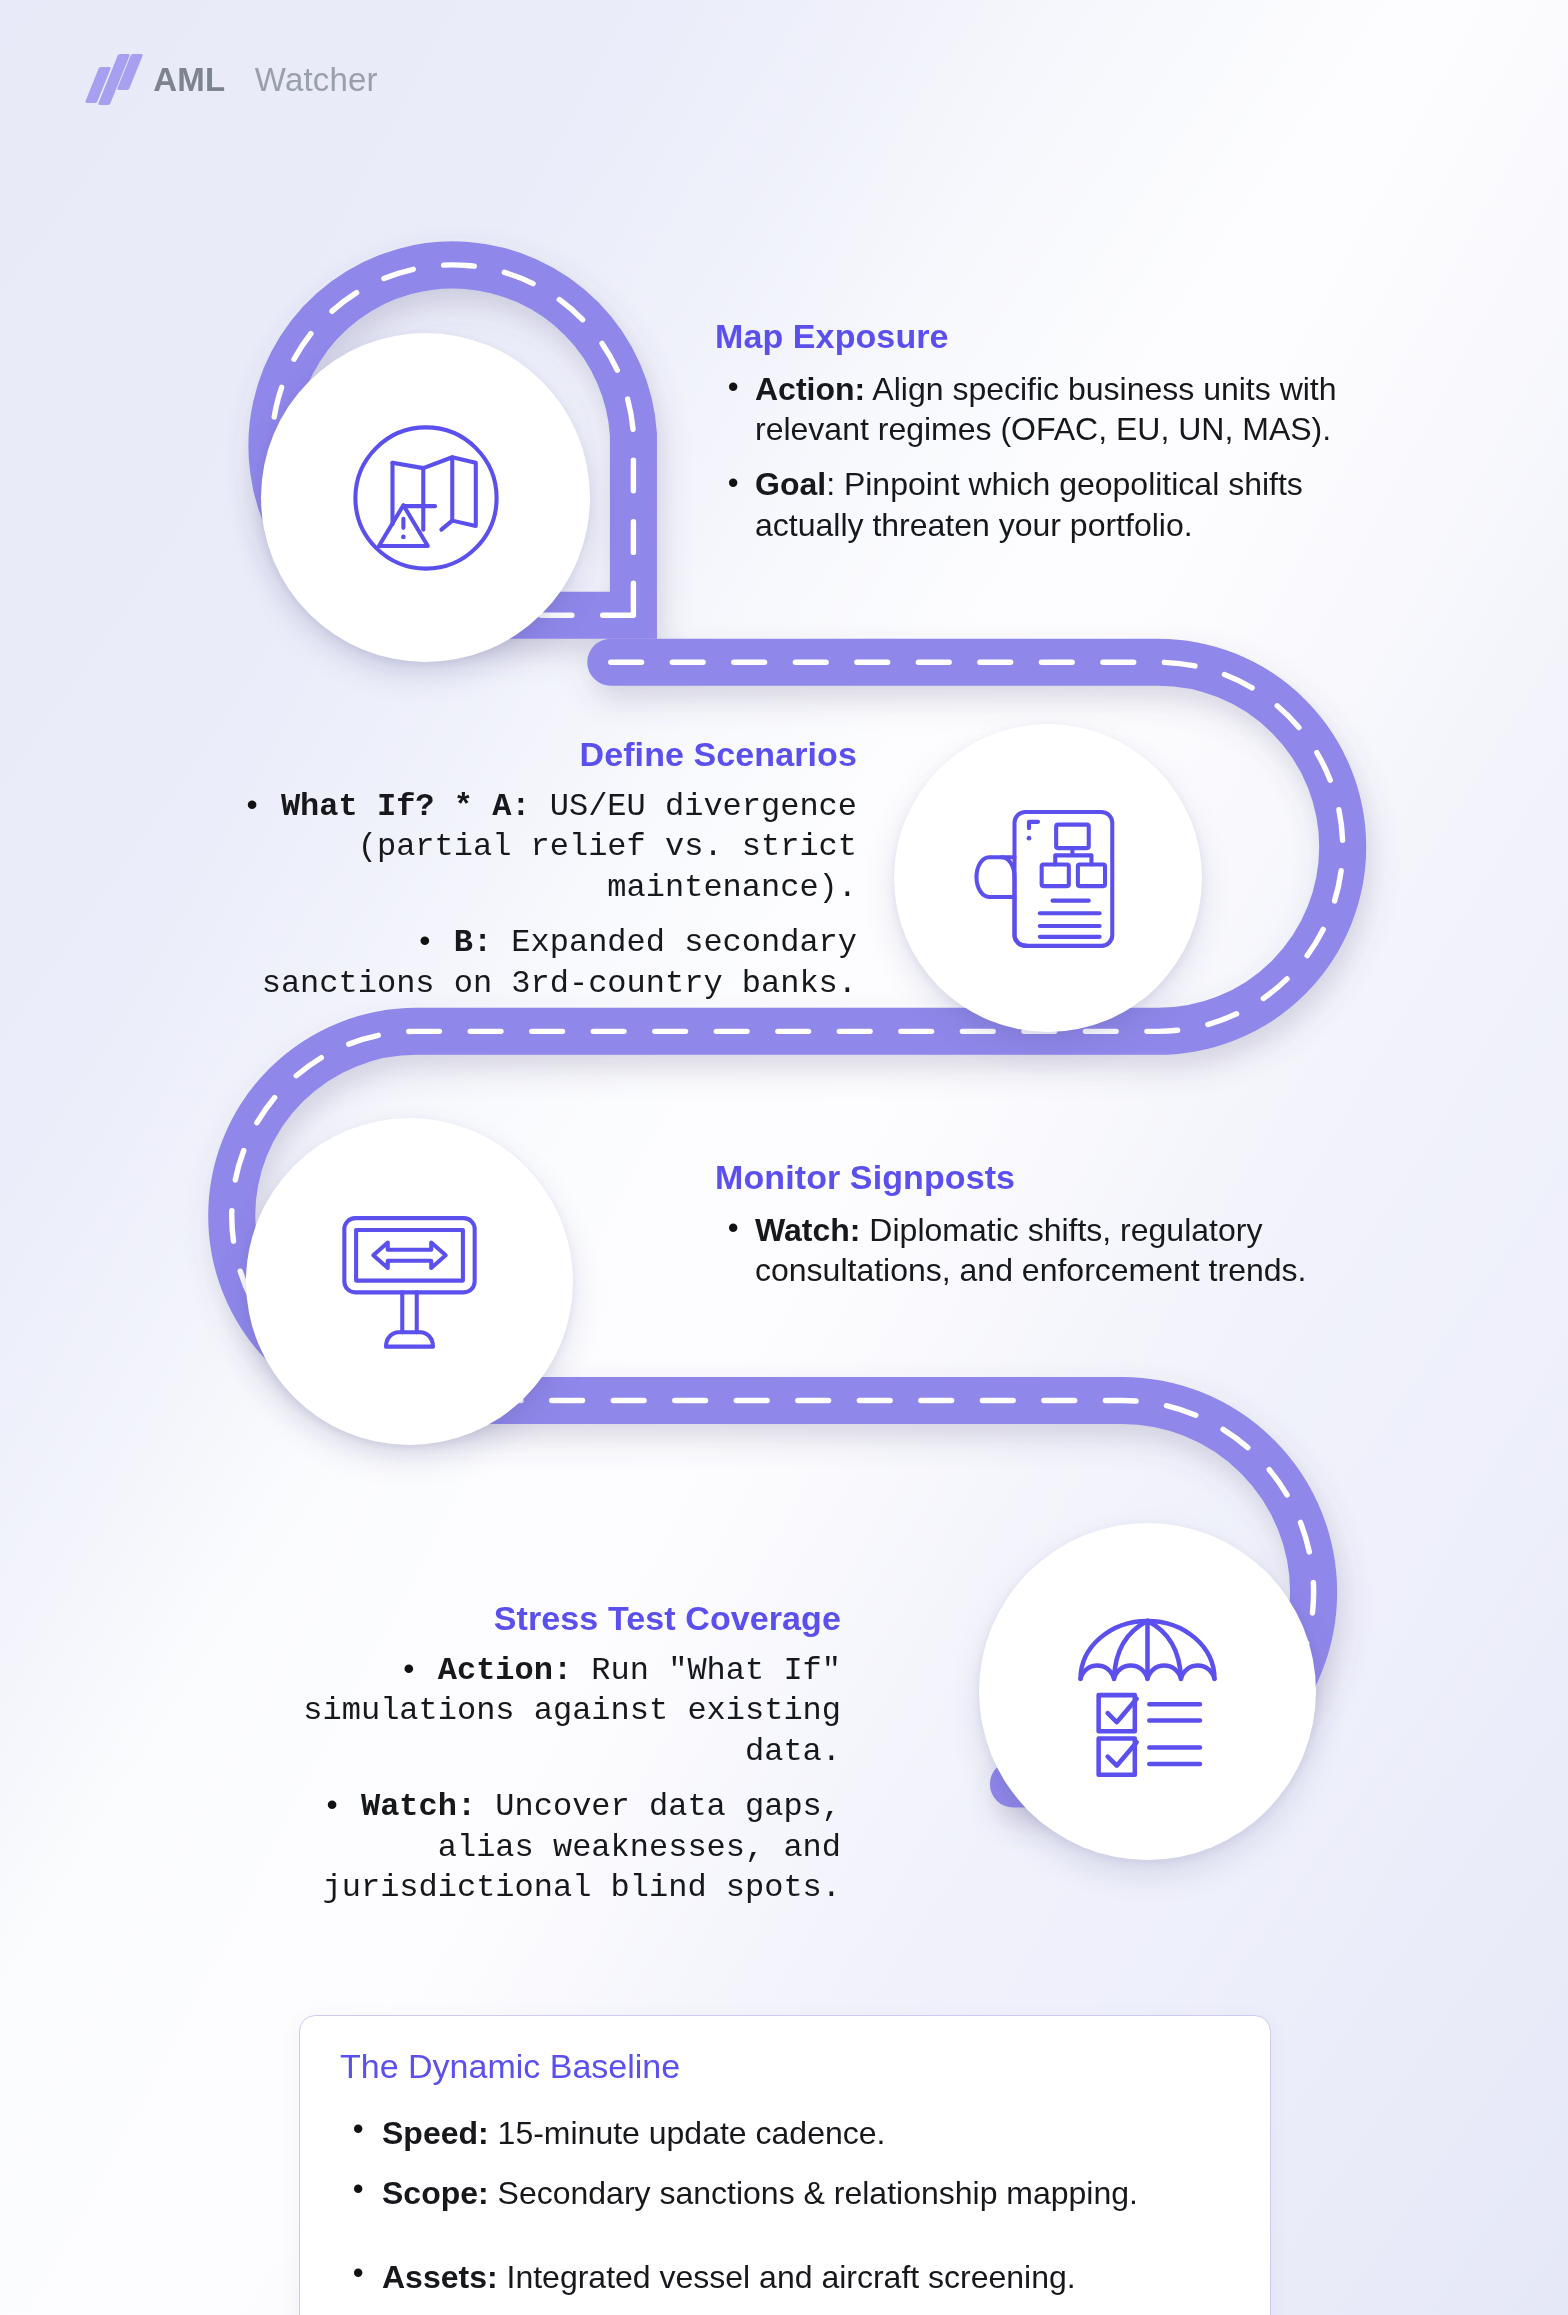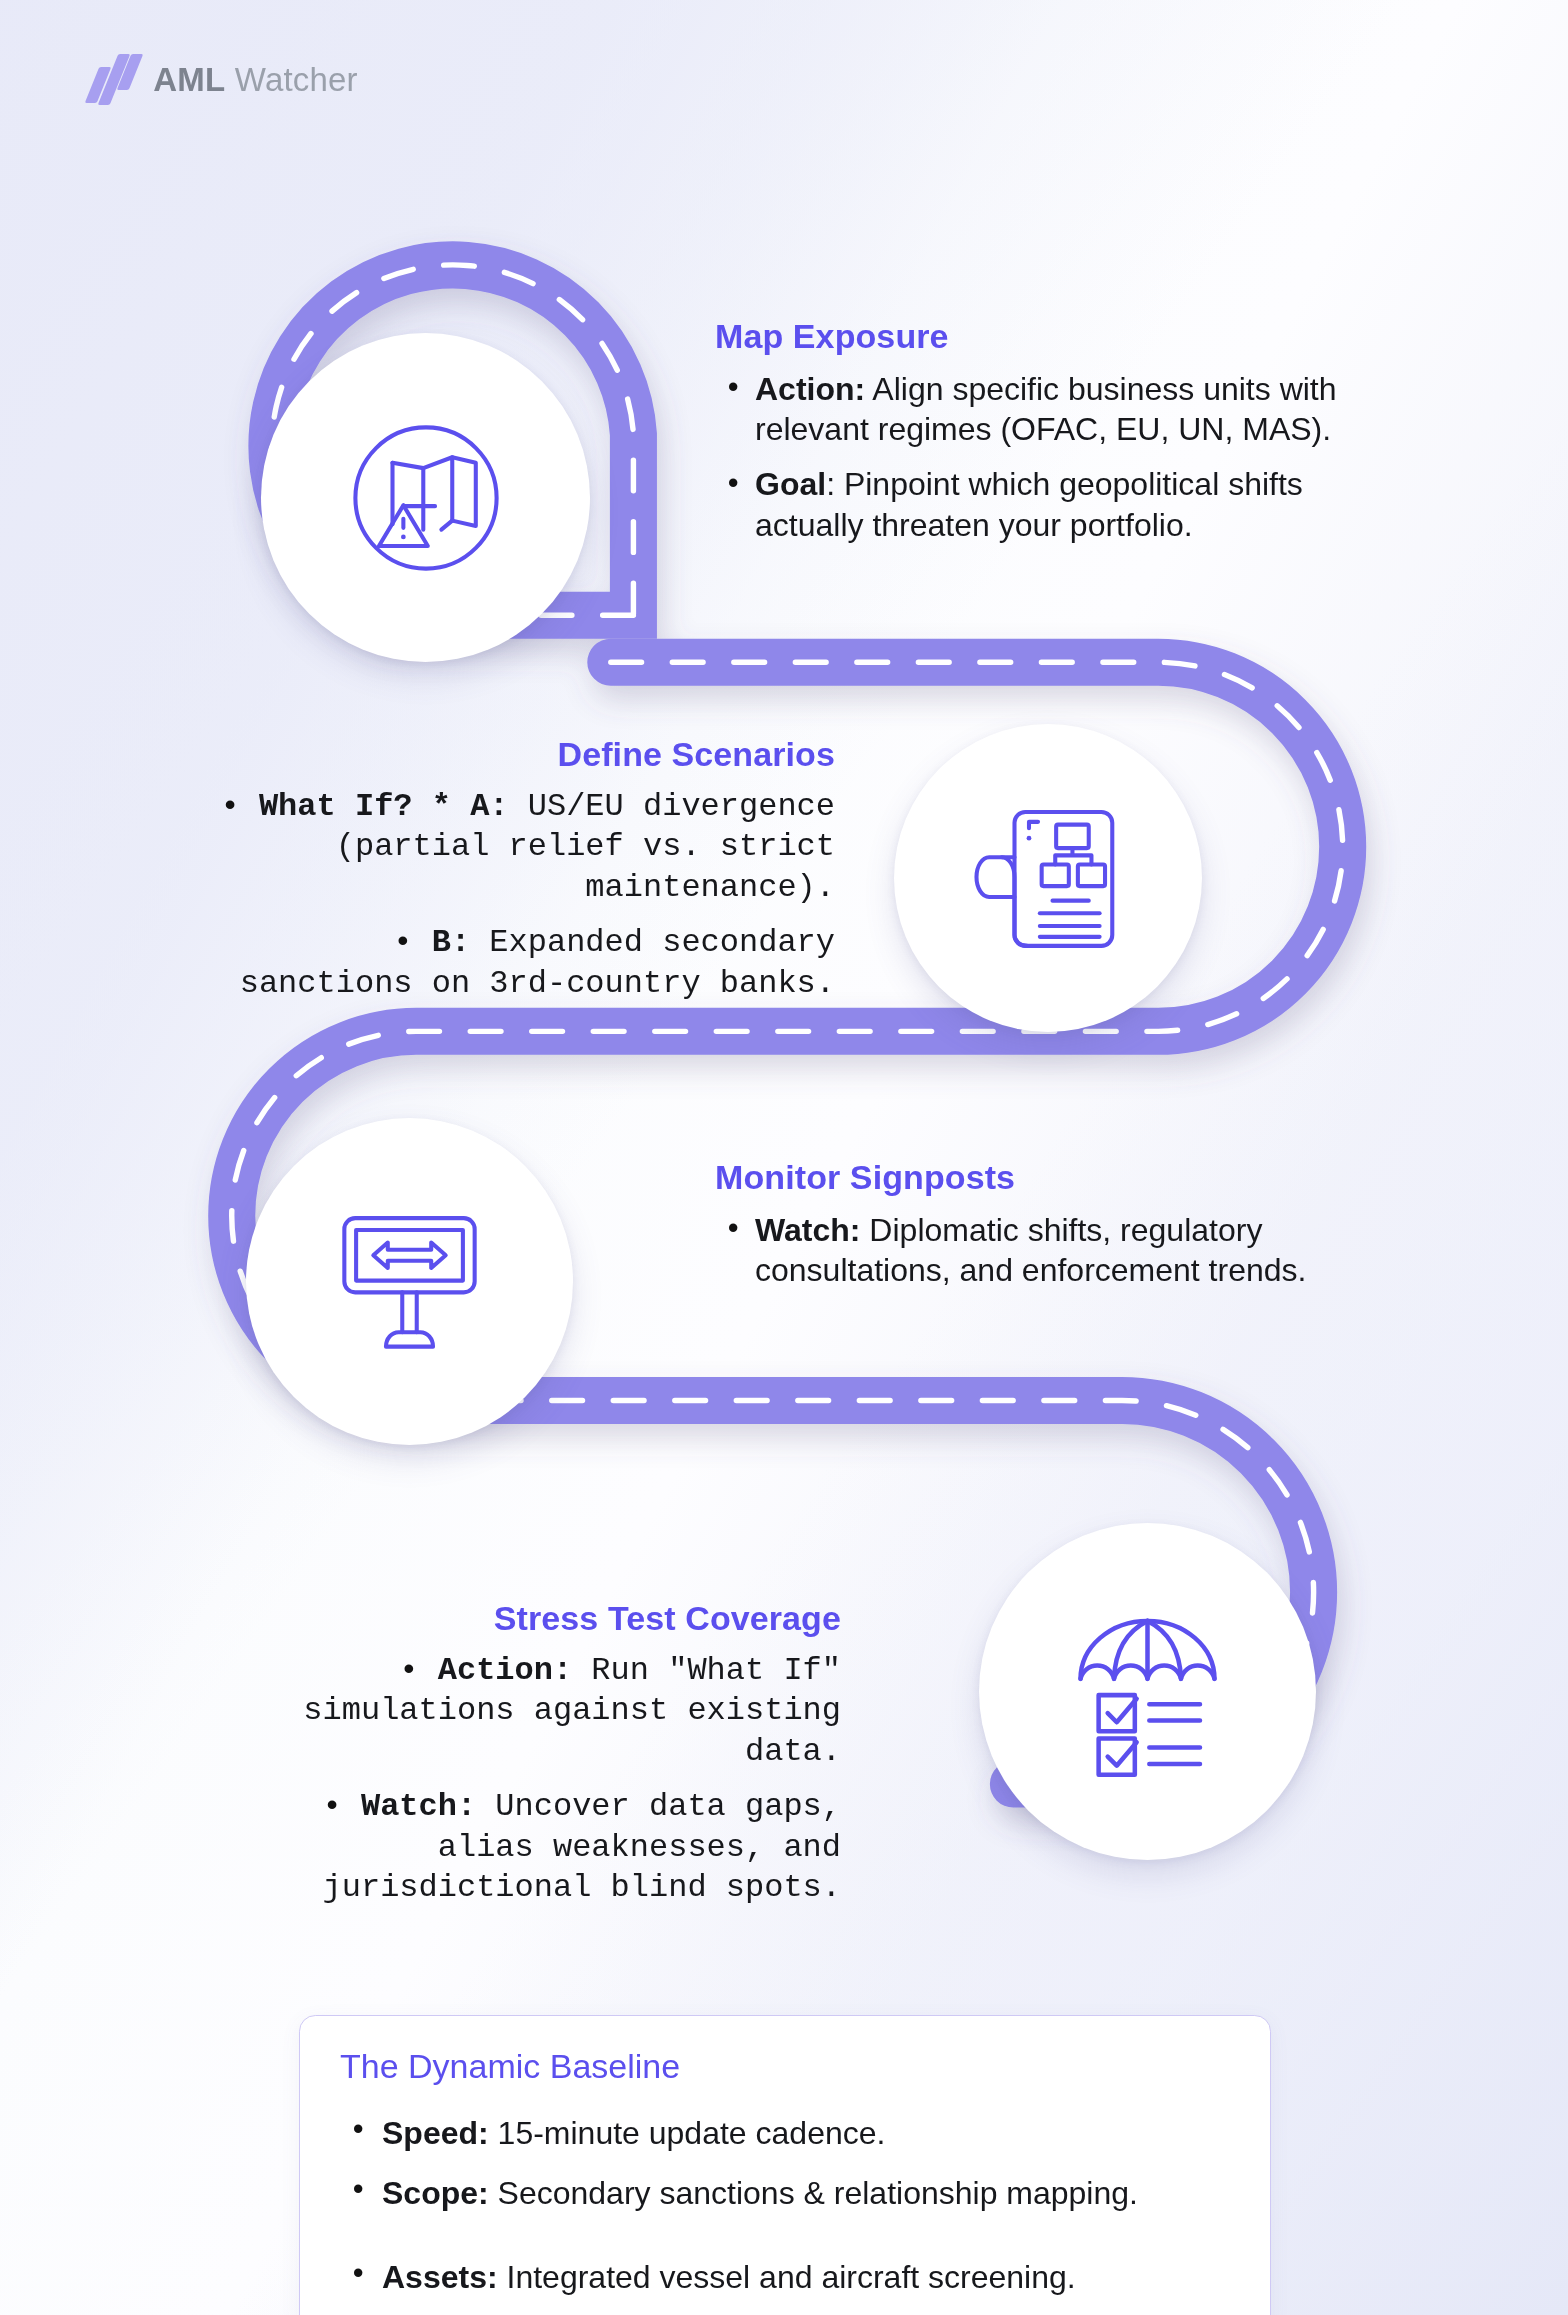--- a/index.html
+++ b/index.html
@@ -23,21 +23,21 @@
   
   .logo{position:absolute;left:90px;top:56px;display:flex;align-items:center;gap:16.3px;}
   .logo-mark{position:relative;width:47px;height:47px;}
   .logo-mark span{position:absolute;top:-1.8px;width:11.8px;height:51px;background:#a79ff0;
     transform:skewX(-22deg);border-radius:1.8px;}
   .logo-mark span.s1{left:1.8px;height:36px;top:11px;}
   .logo-mark span.s2{left:18px;}
   .logo-mark span.s3{left:34px;height:36px;top:-1.8px;}
   .logo-text{font-size:33px;letter-spacing:0.2px;color:#8a909c;white-space:nowrap;}
   .logo-text b{font-weight:700;color:#7d838f;}
-  .logo-text i{font-style:normal;font-weight:400;color:#9aa0ab;}
+  .logo-text i{font-style:normal;font-weight:400;color:#9aa0ab;margin-left:20px;}
 
   
   #road{position:absolute;left:0;top:0;width:1569px;height:2316px;}
 
   
   .circle{
     position:absolute;border-radius:50%;background:#ffffff;
     box-shadow:0 14.5px 31px rgba(90,85,150,.16), 0 2.7px 9px rgba(90,85,150,.10);
     display:flex;align-items:center;justify-content:center;
   }
@@ -197,21 +197,21 @@
   </div>
 
   <div class="tblock left-al" style="left:715px;top:317px;width:688px;">
     <h2>Map Exposure</h2>
     <ul>
       <li><b>Action:</b> <span>Align specific business units with relevant regimes (OFAC, EU, UN, MAS).</span></li>
       <li><b>Goal</b><span>: Pinpoint which geopolitical shifts actually threaten your portfolio.</span></li>
     </ul>
   </div>
 
-  <div class="tblock right-al" style="left:211px;top:735px;width:624px;">
+  <div class="tblock right-al" style="left:233px;top:735px;width:624px;">
     <h2>Define Scenarios</h2>
     <ul>
       <li><span class="bul">•&nbsp;</span><b>What If? * A:</b> <span>US/EU divergence (partial relief vs. strict maintenance).</span></li>
       <li><span class="bul">•&nbsp;</span><b>B:</b> <span>Expanded secondary sanctions on 3rd-country banks.</span></li>
     </ul>
   </div>
 
   <div class="tblock left-al" style="left:715px;top:1158px;width:688px;">
     <h2>Monitor Signposts</h2>
     <ul>

